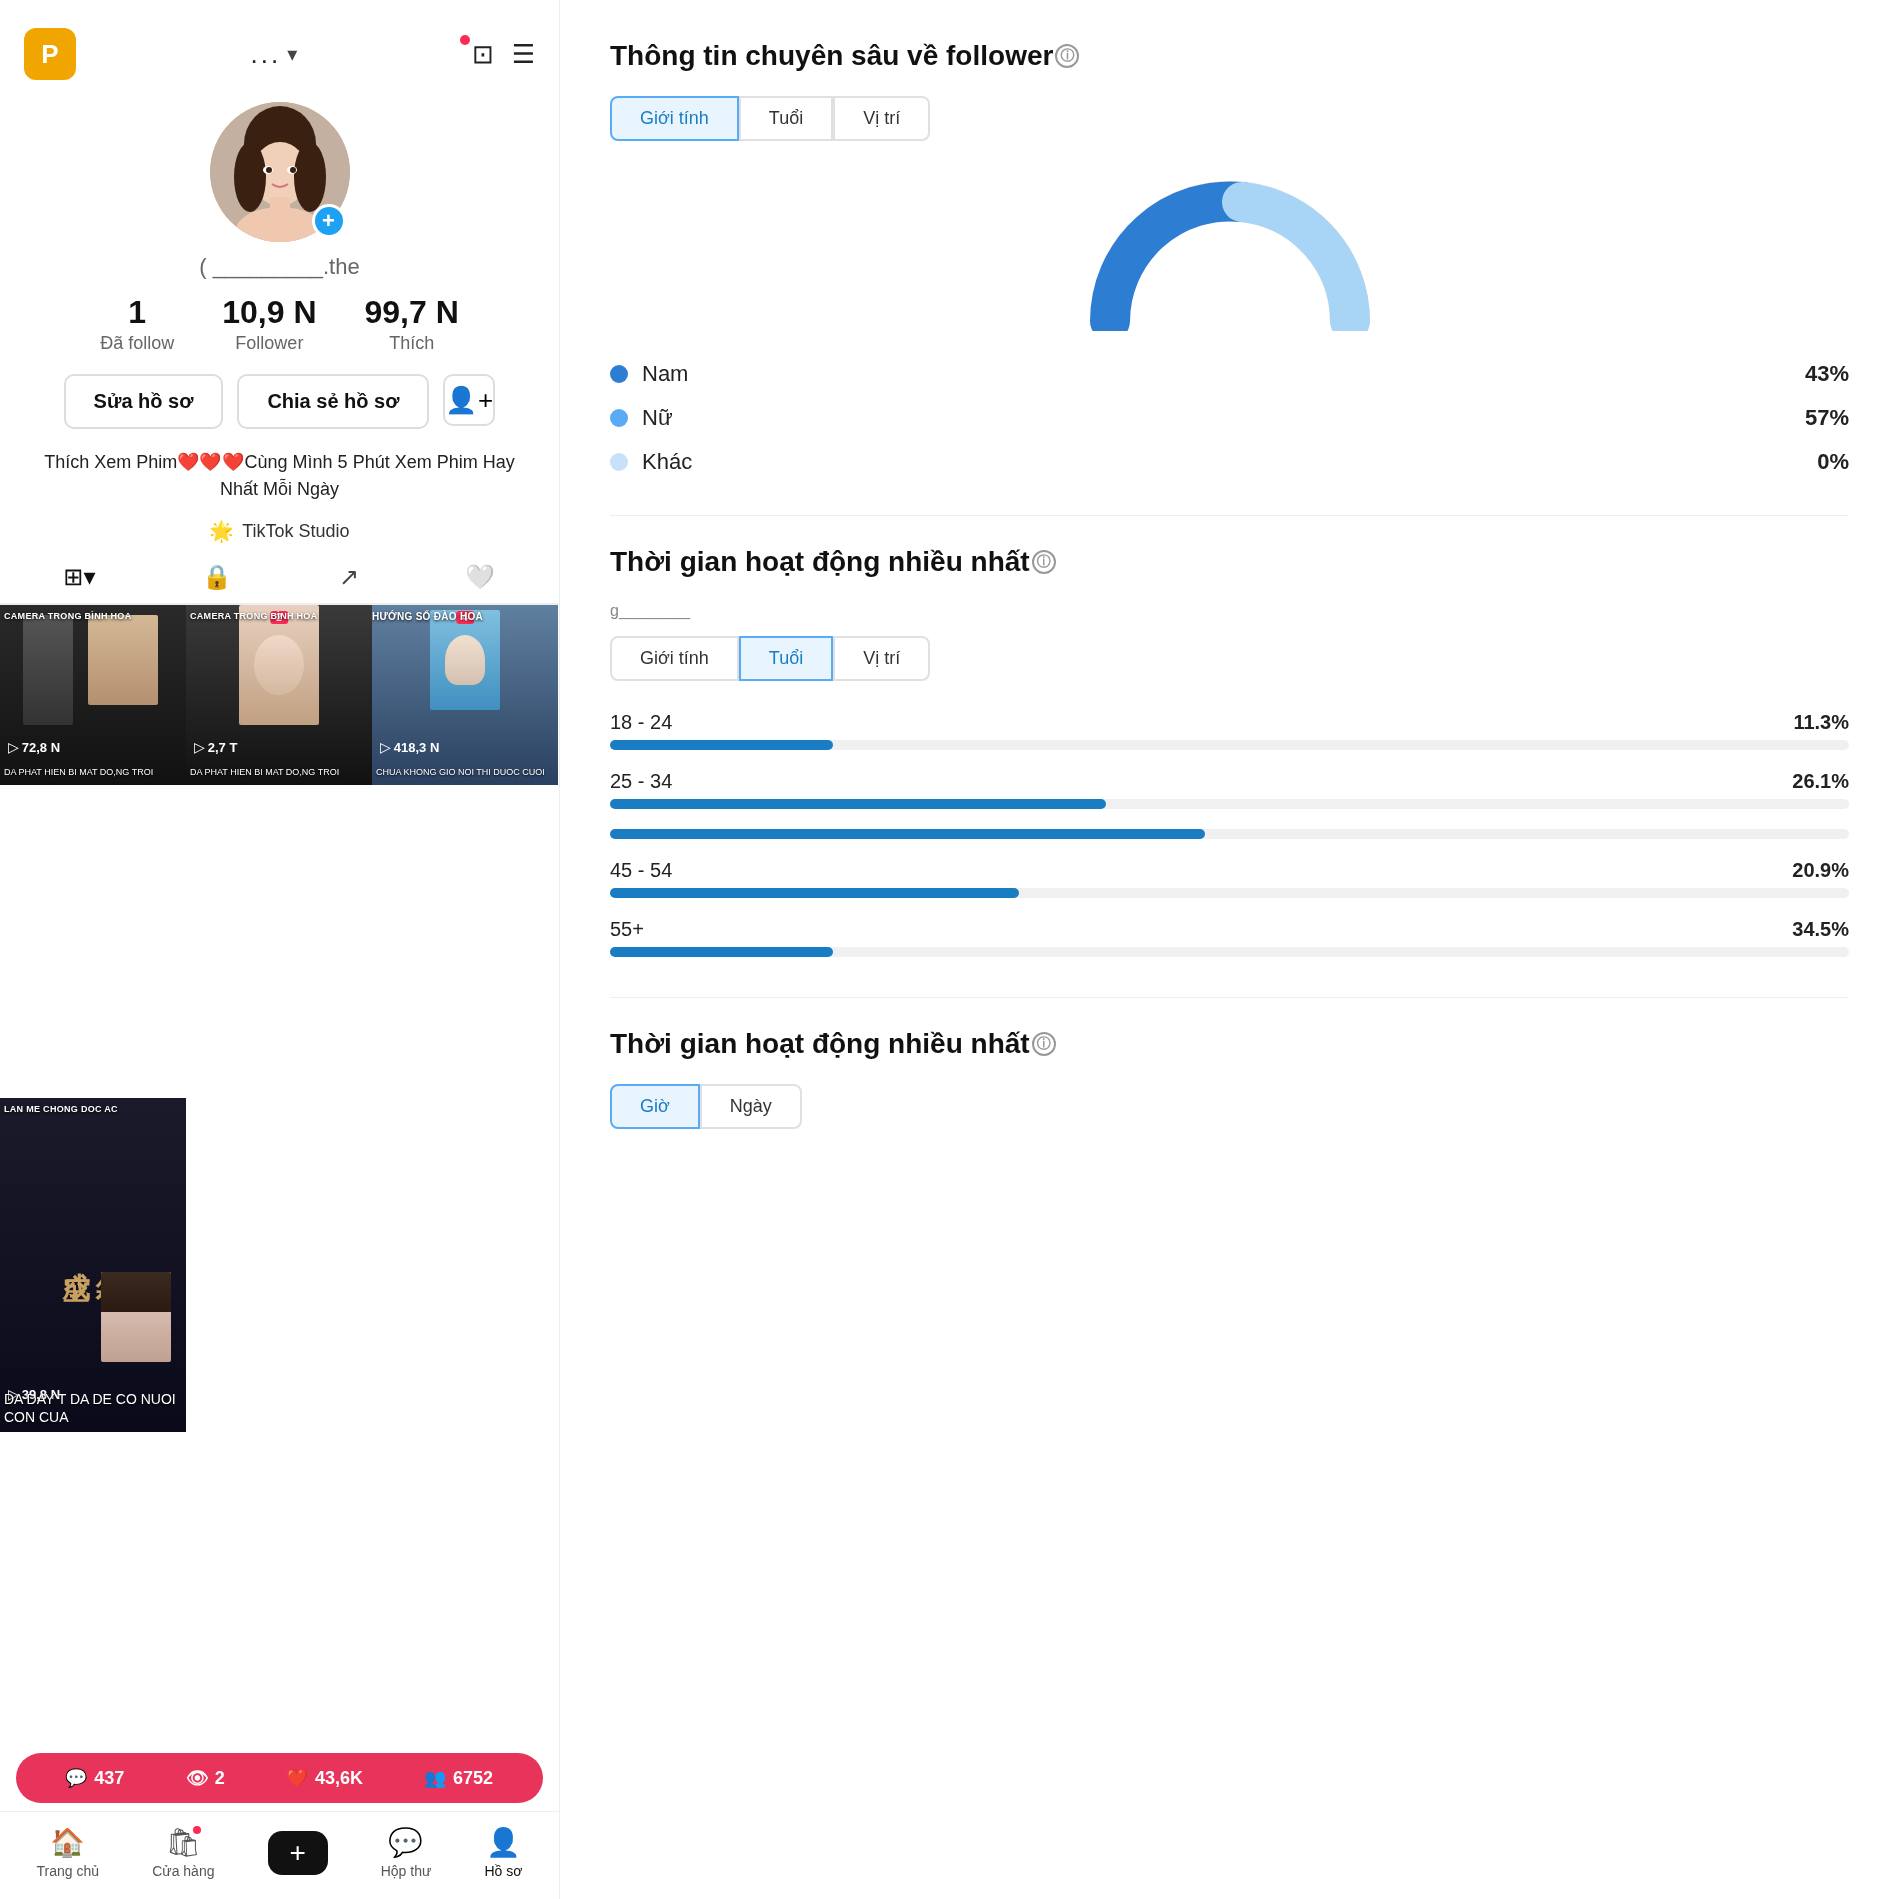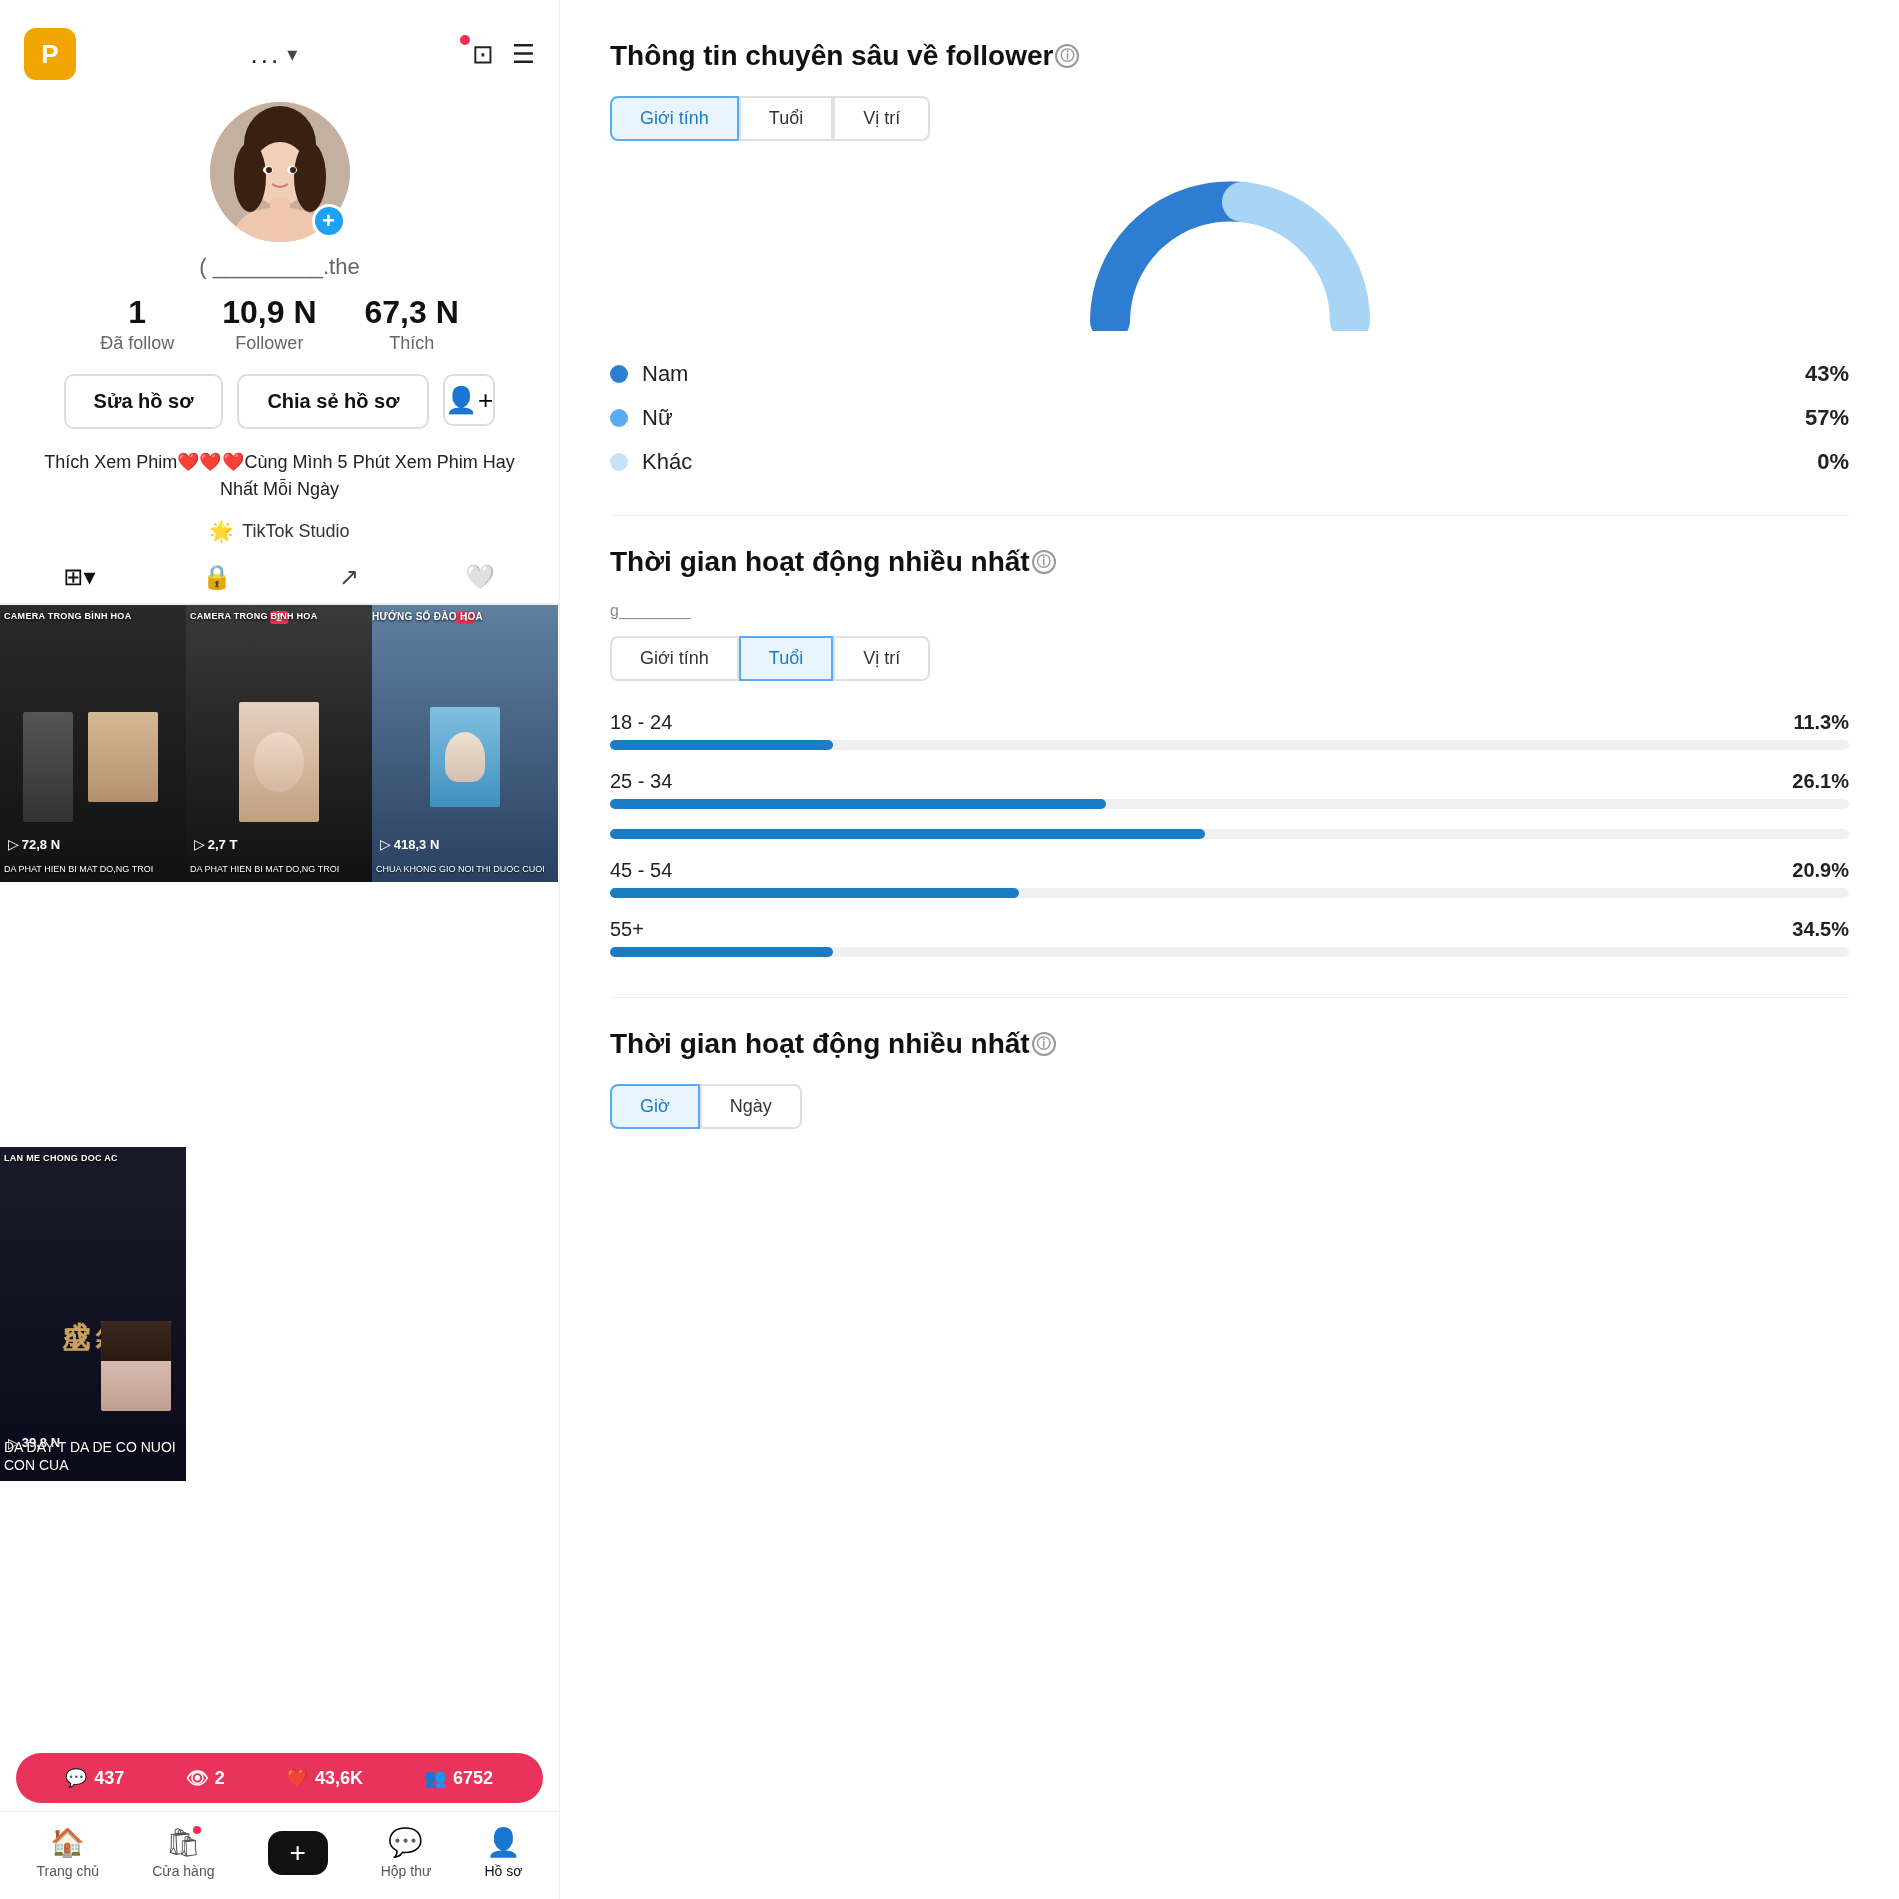--- a/index.html
+++ b/index.html
@@ -170,21 +170,21 @@
     
     .video-grid {
       display: flex;
       flex-wrap: wrap;
       gap: 0;
       flex: 1;
       overflow: hidden;
     }
     .video-card {
       width: 186px;
-      height: 277px;
+      height: 180px;
       position: relative;
       overflow: hidden;
       cursor: pointer;
     }
     .video-card:nth-child(1) { background: linear-gradient(180deg, #2a2a2a 0%, #1a1a1a 100%); }
     .video-card:nth-child(2) { background: linear-gradient(180deg, #3a3a3a 0%, #1a1a1a 100%); }
     .video-card:nth-child(3) { background: linear-gradient(180deg, #4a6080 0%, #2a4060 100%); }
     .video-card:nth-child(4) { background: linear-gradient(180deg, #1a1a2a 0%, #0a0a1a 100%); }
 
     
@@ -423,21 +423,21 @@
     <div class="stats-row">
       <div class="stat-item">
         <span class="stat-num">1</span>
         <span class="stat-label">Đã follow</span>
       </div>
       <div class="stat-item">
         <span class="stat-num">10,9 N</span>
         <span class="stat-label">Follower</span>
       </div>
       <div class="stat-item">
-        <span class="stat-num">67,3 N</span>
+        <span class="stat-num">99,7 N</span>
         <span class="stat-label">Thích</span>
       </div>
     </div>
 
     <div class="action-row">
       <button class="action-btn">Sửa hồ sơ</button>
       <button class="action-btn">Chia sẻ hồ sơ</button>
       <div class="action-btn-icon">
         <span>👤+</span>
       </div>

